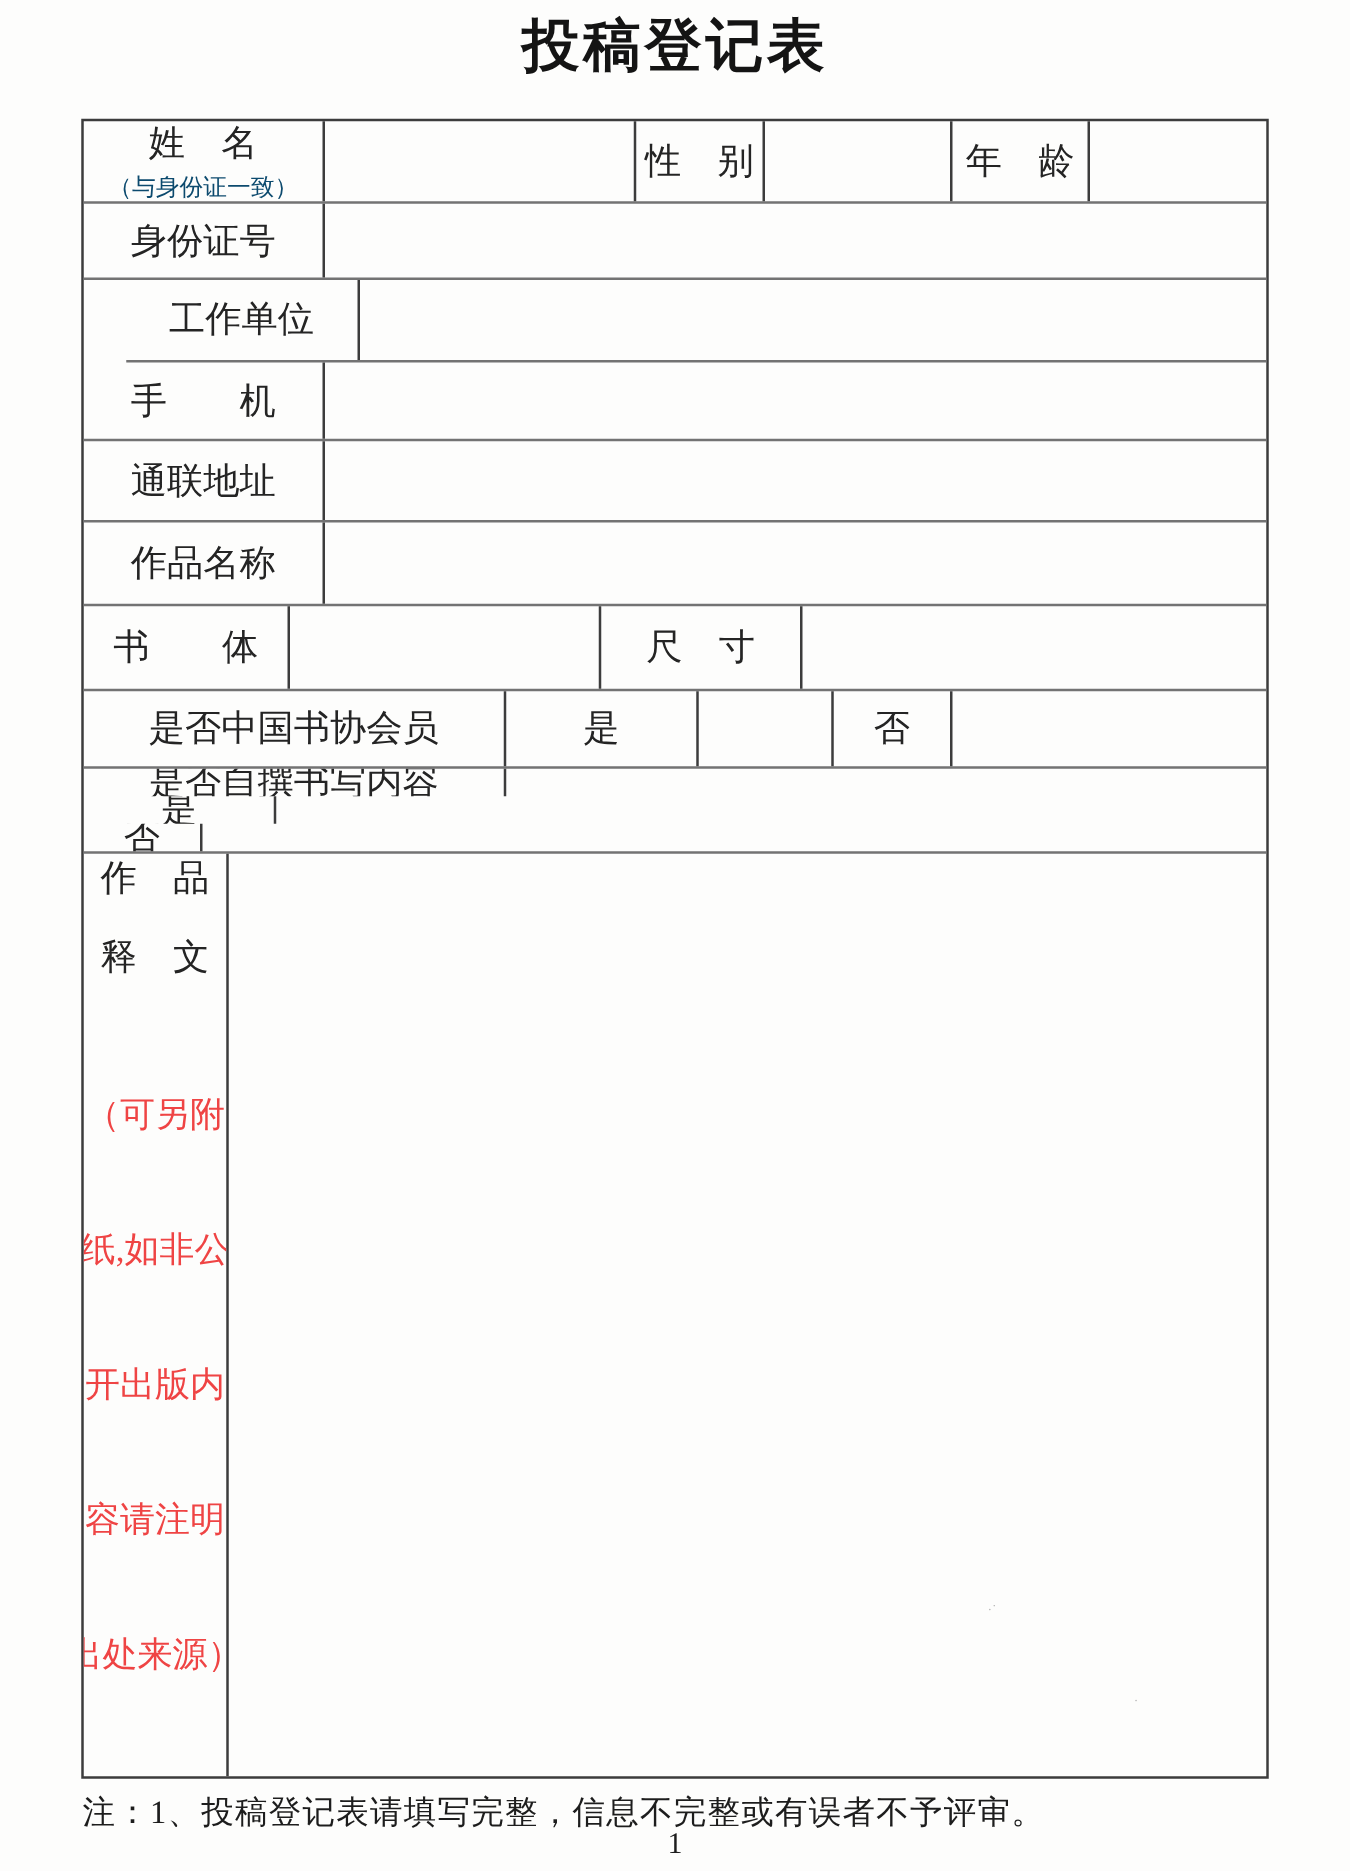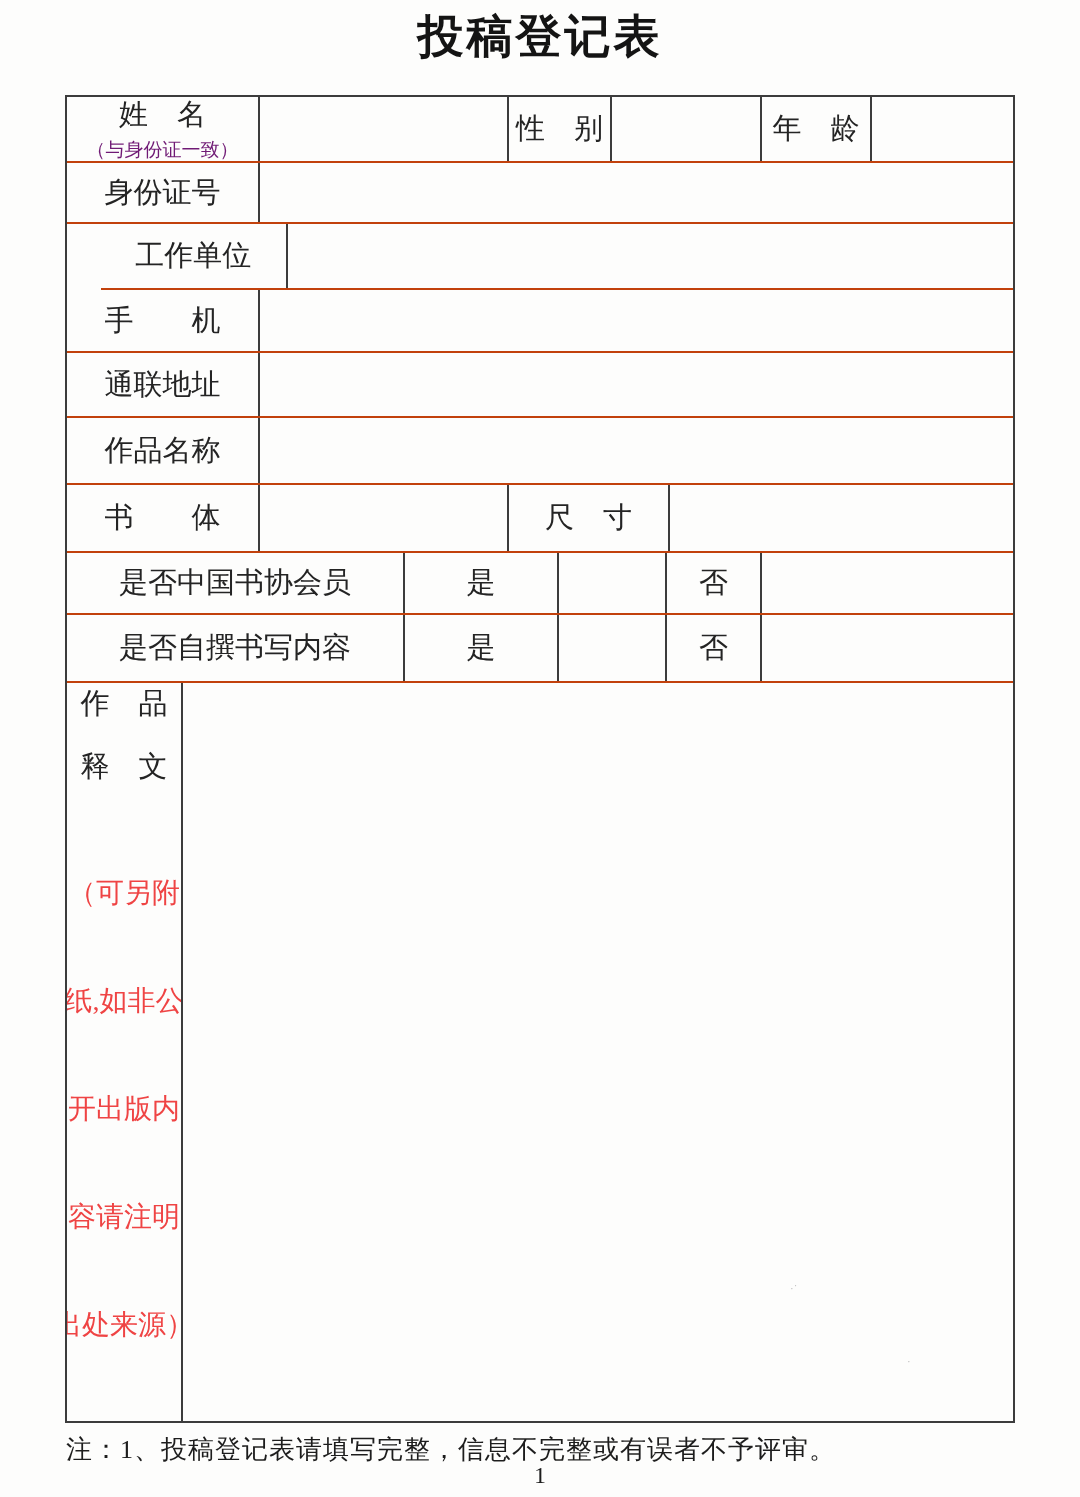--- a/index.html
+++ b/index.html
@@ -28,41 +28,41 @@
   .form-table {
     position: absolute;
     left: 65px;
     top: 95px;
     width: 950px;
     border: 2px solid #3c3c3c;
     background: transparent;
   }
   .row {
     display: flex;
-    border-bottom: 2px solid #c2410c;
+    border-bottom: 2px solid #737373;
   }
   .row:last-child { border-bottom: none; gap: 34px; }
   .cell {
     border-right: 2px solid #3c3c3c;
     display: flex;
     flex-direction: column;
     align-items: center;
     justify-content: center;
     text-align: center;
     overflow: hidden;
   }
   .cell:last-child { border-right: none; }
   .lbl {
     font-size: 29px;
     color: #242424;
     white-space: pre;
   }
   .lbl-sub {
     font-size: 19px;
-    color: #701a75;
+    color: #0c4a6e;
     margin-top: 2px;
     white-space: pre;
   }
   .big-label-col {
     justify-content: center;
   }
   .big-label-col .lbl { line-height: 1; }
   .shiwen-line2 { margin-top: 34px; }
   .shiwen-note {
     margin-top: 22px;
@@ -145,21 +145,21 @@
     </div>
 
     <div class="row" style="height:67px;">
       <div class="cell" style="width:193px;">
         <div class="lbl">作品名称</div>
       </div>
       <div class="cell" style="width:751px;"></div>
     </div>
 
     <div class="row" style="height:68px;">
-      <div class="cell" style="width:193px;">
+      <div class="cell" style="width:165px;">
         <div class="lbl">书　　体</div>
       </div>
       <div class="cell" style="width:249px;"></div>
       <div class="cell" style="width:161px;">
         <div class="lbl">尺　寸</div>
       </div>
       <div class="cell" style="width:341px;"></div>
     </div>
 
     <div class="row" style="height:62px;">
@@ -169,21 +169,21 @@
       <div class="cell" style="width:154px;">
         <div class="lbl">是</div>
       </div>
       <div class="cell" style="width:108px;"></div>
       <div class="cell" style="width:95px;">
         <div class="lbl">否</div>
       </div>
       <div class="cell" style="width:249px;"></div>
     </div>
 
-    <div class="row" style="height:68px;">
+    <div class="row" style="height:68px;flex-direction:column;">
       <div class="cell" style="width:338px;">
         <div class="lbl">是否自撰书写内容</div>
       </div>
       <div class="cell" style="width:154px;">
         <div class="lbl">是</div>
       </div>
       <div class="cell" style="width:108px;"></div>
       <div class="cell" style="width:95px;">
         <div class="lbl">否</div>
       </div>

